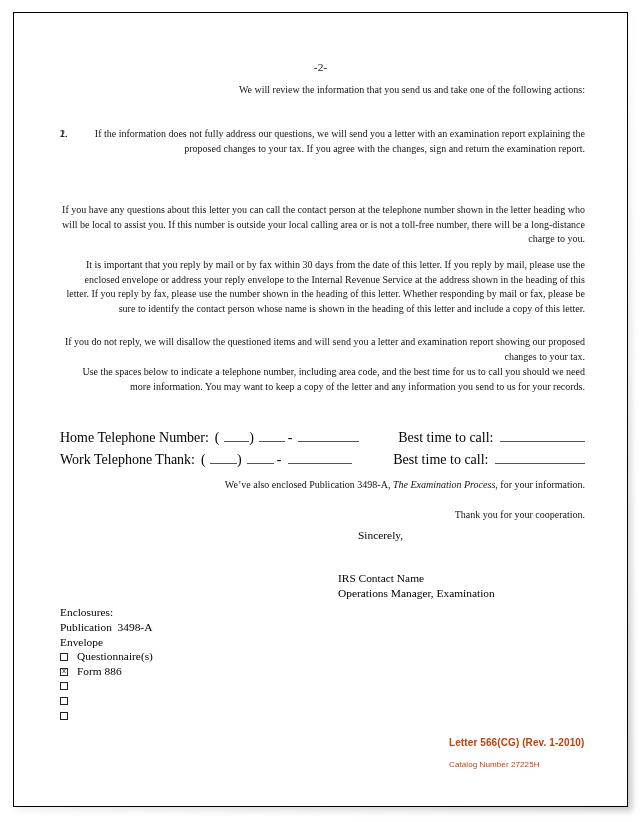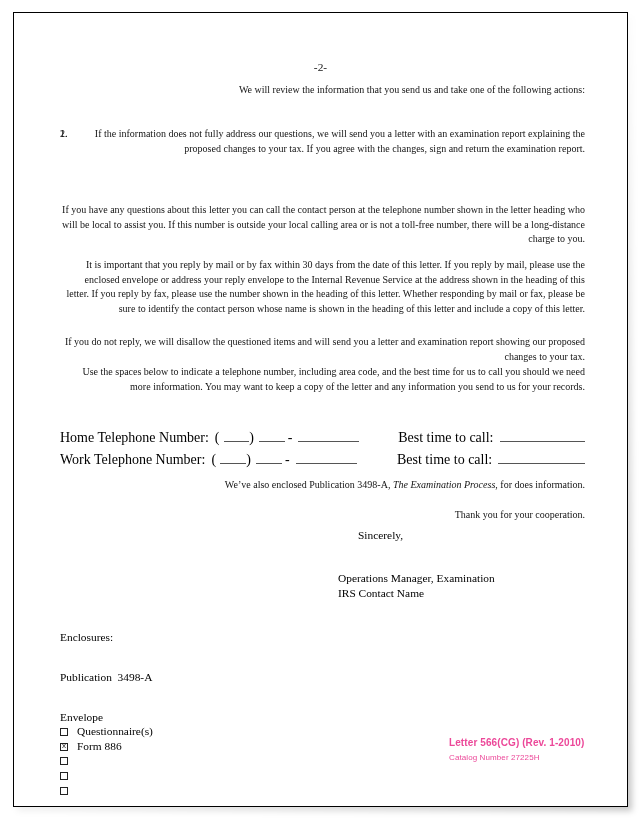--- a/index.html
+++ b/index.html
@@ -124,21 +124,21 @@
     left: 324px;
     font-size: 11.4px;
     line-height: 14.6px;
   }
 
   
   .enclosures {
     font-size: 11.4px;
     line-height: 14.8px;
   }
-  .encl-line { white-space: pre; margin-top: 25px; }
+  .encl-line { white-space: pre; }
   .cb-row {
     display: flex;
     align-items: center;
     height: 14.8px;
   }
   .checkbox {
     display: inline-block;
     width: 8px;
     height: 8px;
     border: 1px solid #222222;
@@ -161,30 +161,30 @@
     color: #111111;
   }
   .cb-label { font-size: 11.4px; }
 
   
   #footer-block {
     position: absolute;
     left: 435px;
     top: 724px;
     font-family: "Liberation Sans", "DejaVu Sans", sans-serif;
-    color: #ec4899;
+    color: #c2410c;
   }
   #footer-letter {
     font-size: 10px;
     font-weight: bold;
     letter-spacing: 0.1px;
   }
   #footer-catalog {
     font-size: 8px;
-    margin-top: 5px;
+    margin-top: 12px;
     letter-spacing: 0.1px;
   }
 
   .ital { font-style: italic; }
 </style>
 </head>
 <body>
 
 <div id="page-shadow"></div>
 
@@ -234,47 +234,47 @@
         <span>)</span>
         <span class="rule rule-exch" style="margin-left:5px;"></span>
         <span class="dash">-</span>
         <span class="rule rule-line"></span>
         <span class="spacer-best"></span>
         <span>Best time to call:</span>
         <span class="rule rule-time"></span>
       </div>
 
       <div class="phone-row">
-        <span class="label">Work Telephone Number:</span>
+        <span class="label">Work Telephone Thank:</span>
         <span class="paren">(</span>
         <span class="rule rule-area"></span>
         <span>)</span>
         <span class="rule rule-exch" style="margin-left:5px;"></span>
         <span class="dash">-</span>
         <span class="rule rule-line"></span>
         <span class="spacer-best"></span>
         <span>Best time to call:</span>
         <span class="rule rule-time"></span>
       </div>
     </div>
 
     <div class="content-col doc-text" style="top:465px;">
-      <p class="para"><span>We’ve also enclosed Publication 3498-A, </span><span class="ital">The Examination Process</span><span>, for does information.</span></p>
+      <p class="para"><span>We’ve also enclosed Publication 3498-A, </span><span class="ital">The Examination Process</span><span>, for your information.</span></p>
     </div>
 
     <div class="content-col doc-text" style="top:495px;">
       <p class="para">Thank you for your cooperation.</p>
     </div>
 
     <div class="sig-block" style="top:515px;margin-left:20px;">
       <div>Sincerely,</div>
     </div>
     <div class="sig-block" style="top:558px;">
+      <div>IRS Contact Name</div>
       <div>Operations Manager, Examination</div>
-      <div>IRS Contact Name</div>
     </div>
 
     <div class="content-col enclosures" style="top:592px;">
       <div class="encl-line">Enclosures:</div>
       <div class="encl-line">Publication  3498-A</div>
       <div class="encl-line">Envelope</div>
 
       <div class="cb-row">
         <span class="checkbox"></span>
         <span class="cb-label">Questionnaire(s)</span>

